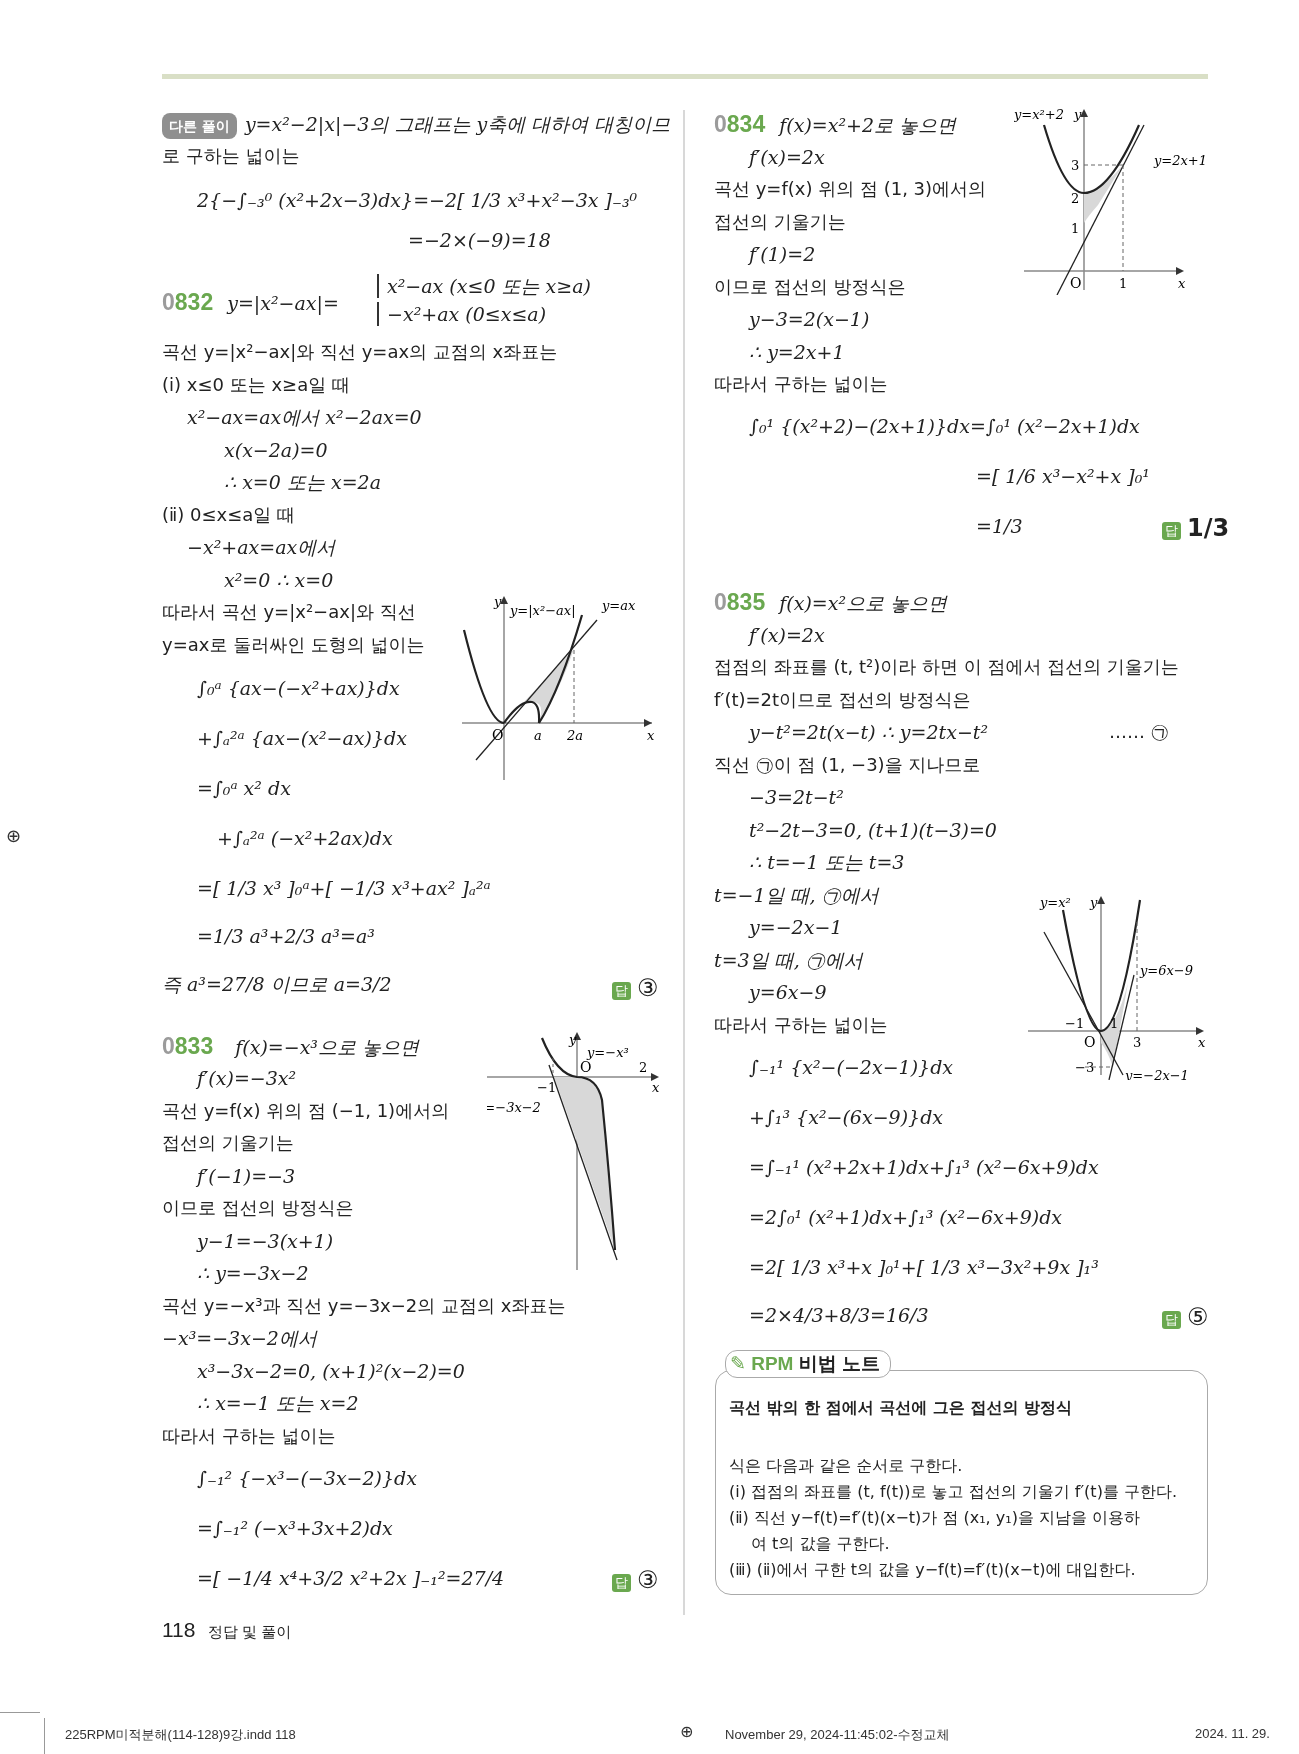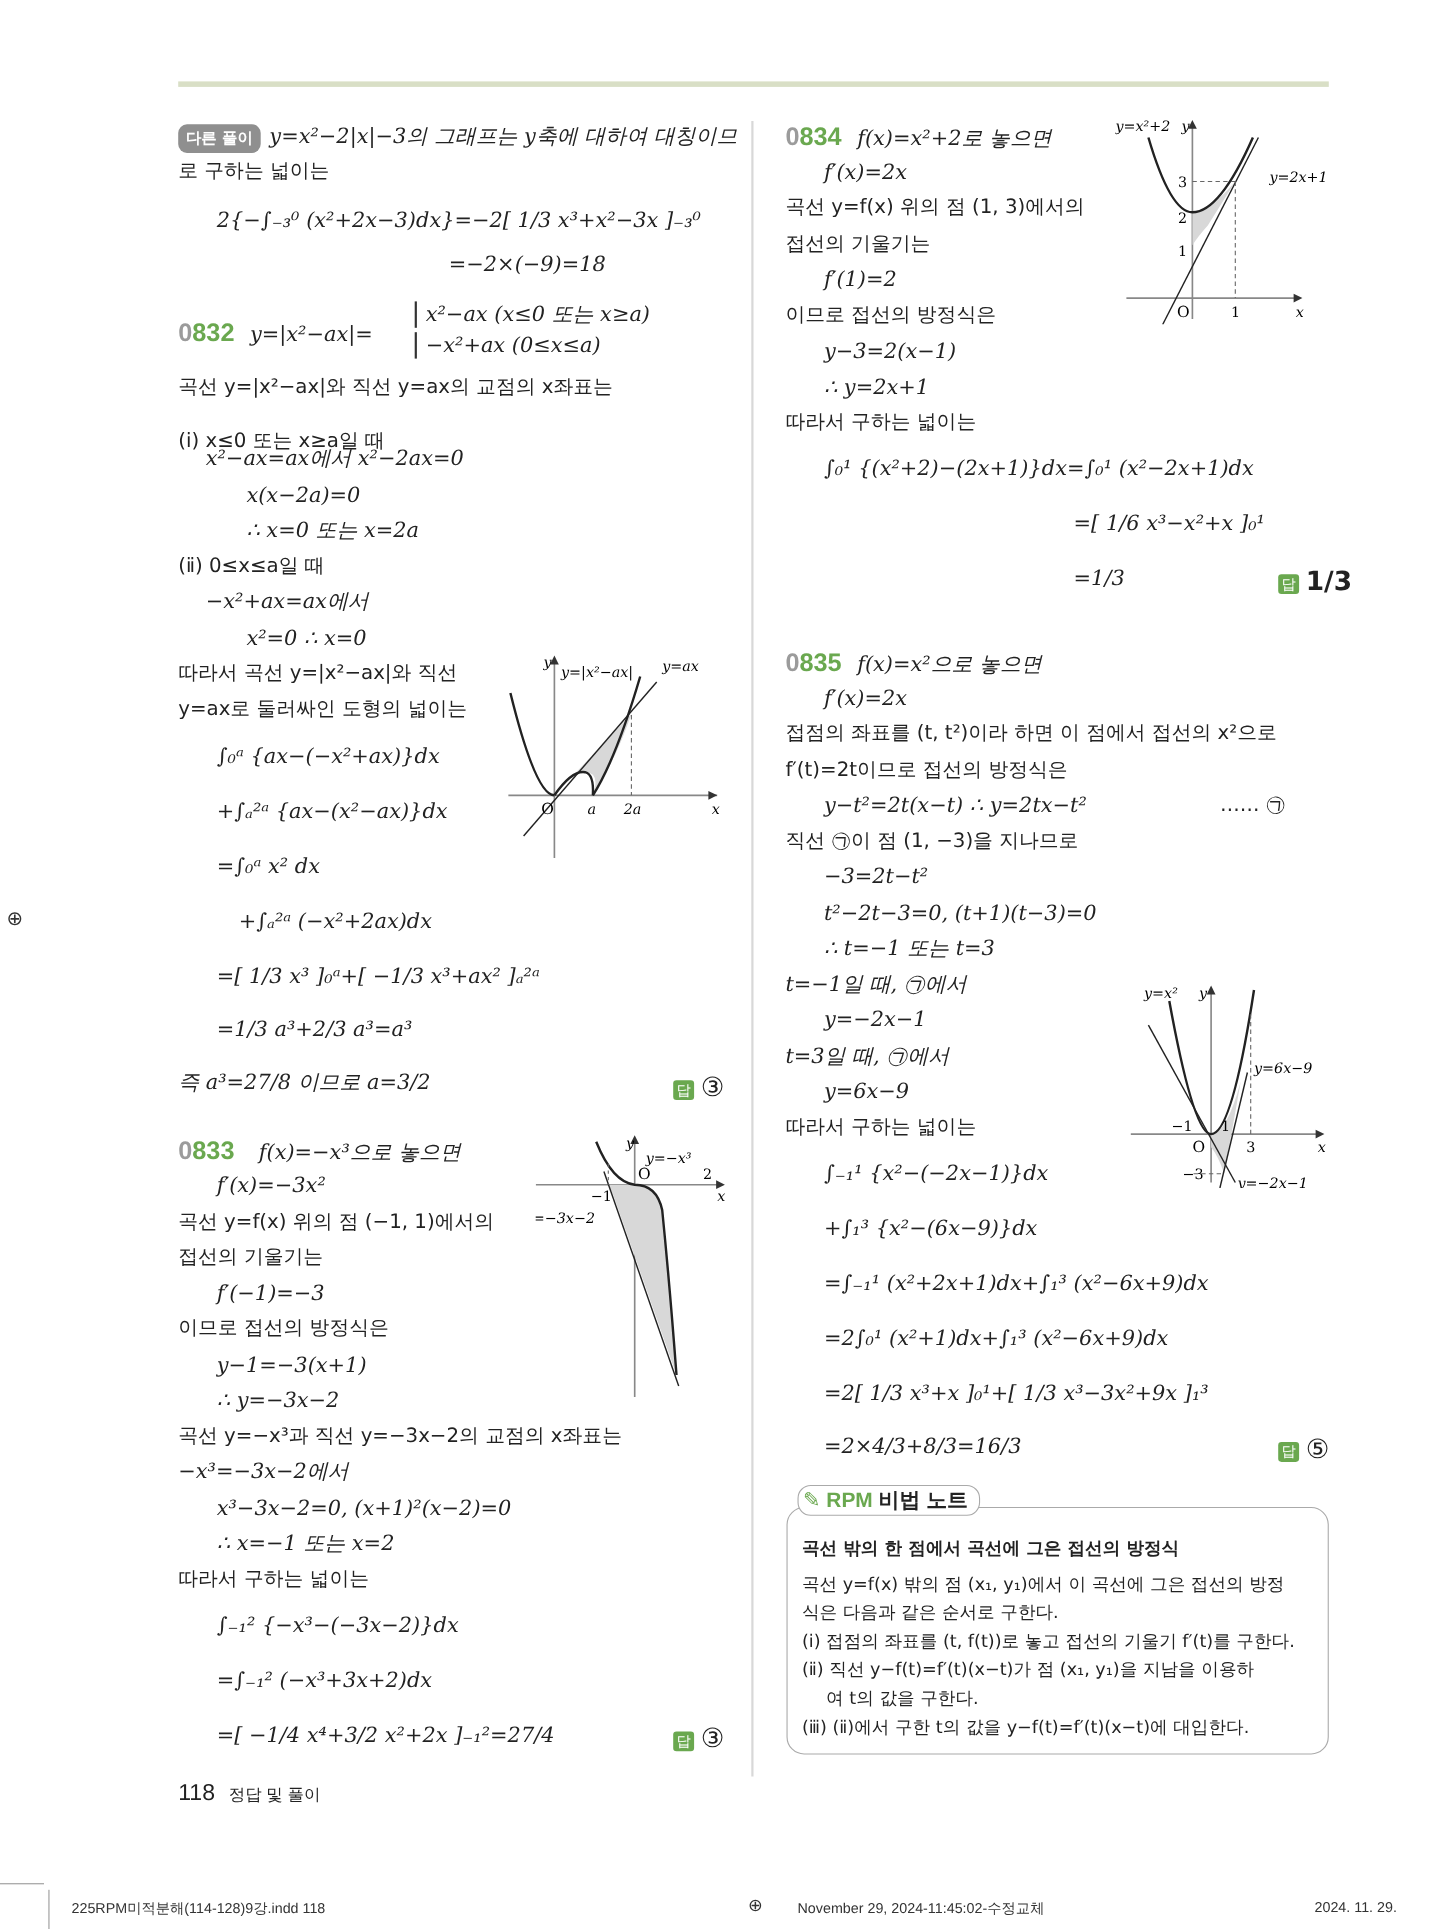--- a/index.html
+++ b/index.html
@@ -51,21 +51,21 @@
   <div class="line math" style="top:228px;left:246px;">=−2×(−9)=18</div>
 
   <div class="line" style="top:290px;left:0;">
     <span class="num"><span class="g">0</span><span>832</span></span>
     <span class="math" style="margin-left:8px;">y=|x²−ax|=</span>
   </div>
   <div class="line math" style="top:274px;left:215px;border-left:2px solid #333;padding-left:8px;">x²−ax   (x≤0 또는 x≥a)</div>
   <div class="line math" style="top:302px;left:215px;border-left:2px solid #333;padding-left:8px;">−x²+ax  (0≤x≤a)</div>
 
   <div class="line kr" style="top:340px;left:0;">곡선 y=|x²−ax|와 직선 y=ax의 교점의 x좌표는</div>
-  <div class="line kr" style="top:373px;left:0;margin-top:16px;">(ⅰ) x≤0 또는 x≥a일 때</div>
+  <div class="line kr" style="top:373px;left:0;">(ⅰ) x≤0 또는 x≥a일 때</div>
   <div class="line math" style="top:405px;left:25px;">x²−ax=ax에서      x²−2ax=0</div>
   <div class="line math" style="top:438px;left:62px;">x(x−2a)=0</div>
   <div class="line math" style="top:470px;left:62px;">∴ x=0 또는 x=2a</div>
   <div class="line kr" style="top:503px;left:0;">(ⅱ) 0≤x≤a일 때</div>
   <div class="line math" style="top:535px;left:25px;">−x²+ax=ax에서</div>
   <div class="line math" style="top:568px;left:62px;">x²=0      ∴ x=0</div>
   <div class="line kr" style="top:600px;left:0;">따라서 곡선 y=|x²−ax|와 직선</div>
   <div class="line kr" style="top:633px;left:0;">y=ax로 둘러싸인 도형의 넓이는</div>
   <div class="line math" style="top:676px;left:35px;">∫₀ᵃ {ax−(−x²+ax)}dx</div>
   <div class="line math" style="top:726px;left:35px;">+∫ₐ²ᵃ {ax−(x²−ax)}dx</div>
@@ -180,21 +180,21 @@
     <text x="56" y="183" font-size="14">O</text>
     <text x="105" y="183" font-size="13">1</text>
     <text x="164" y="183" font-size="13" font-style="italic">x</text>
   </svg>
 
   <div class="line" style="top:590px;left:0;">
     <span class="num"><span class="g">0</span><span>835</span></span>
     <span class="math" style="margin-left:8px;">f(x)=x²으로 놓으면</span>
   </div>
   <div class="line math" style="top:623px;left:35px;">f′(x)=2x</div>
-  <div class="line kr" style="top:655px;left:0;">접점의 좌표를 (t, t²)이라 하면 이 점에서 접선의 x²으로</div>
+  <div class="line kr" style="top:655px;left:0;">접점의 좌표를 (t, t²)이라 하면 이 점에서 접선의 기울기는</div>
   <div class="line kr" style="top:688px;left:0;">f′(t)=2t이므로 접선의 방정식은</div>
   <div class="line math" style="top:720px;left:35px;">y−t²=2t(x−t)      ∴ y=2tx−t²</div>
   <div class="line kr" style="top:720px;left:395px;">…… ㉠</div>
   <div class="line kr" style="top:753px;left:0;">직선 ㉠이 점 (1, −3)을 지나므로</div>
   <div class="line math" style="top:785px;left:35px;">−3=2t−t²</div>
   <div class="line math" style="top:818px;left:35px;">t²−2t−3=0,      (t+1)(t−3)=0</div>
   <div class="line math" style="top:850px;left:35px;font-style:italic;">∴ t=−1 또는 t=3</div>
   <div class="line math" style="top:883px;left:0;">t=−1일 때, ㉠에서</div>
   <div class="line math" style="top:915px;left:35px;">y=−2x−1</div>
   <div class="line math" style="top:948px;left:0;">t=3일 때, ㉠에서</div>
@@ -235,21 +235,20 @@
 </div>
 
 <div class="rpm">
   <div class="rpm-box"></div>
   <div class="rpm-label">
     <span style="color:#6aa84f;">✎</span>
     <span class="rpm-g">RPM</span>
     <span>비법 노트</span>
   </div>
   <div class="rpm-title">곡선 밖의 한 점에서 곡선에 그은 접선의 방정식</div>
-  <div class="rpm-line" style="top:80px;">곡선 y=f(x) 밖의 점 (x₁, y₁)에서 이 곡선에 그은 접선의 방정</div>
   <div class="rpm-line" style="top:106px;">식은 다음과 같은 순서로 구한다.</div>
   <div class="rpm-line" style="top:132px;">(ⅰ) 접점의 좌표를 (t, f(t))로 놓고 접선의 기울기 f′(t)를 구한다.</div>
   <div class="rpm-line" style="top:158px;">(ⅱ) 직선 y−f(t)=f′(t)(x−t)가 점 (x₁, y₁)을 지남을 이용하</div>
   <div class="rpm-line" style="top:184px;left:36px;">여 t의 값을 구한다.</div>
   <div class="rpm-line" style="top:210px;">(ⅲ) (ⅱ)에서 구한 t의 값을 y−f(t)=f′(t)(x−t)에 대입한다.</div>
 </div>
 
 <div class="footer-page">
   <span class="pn">118</span>
   <span class="pl">정답 및 풀이</span>

